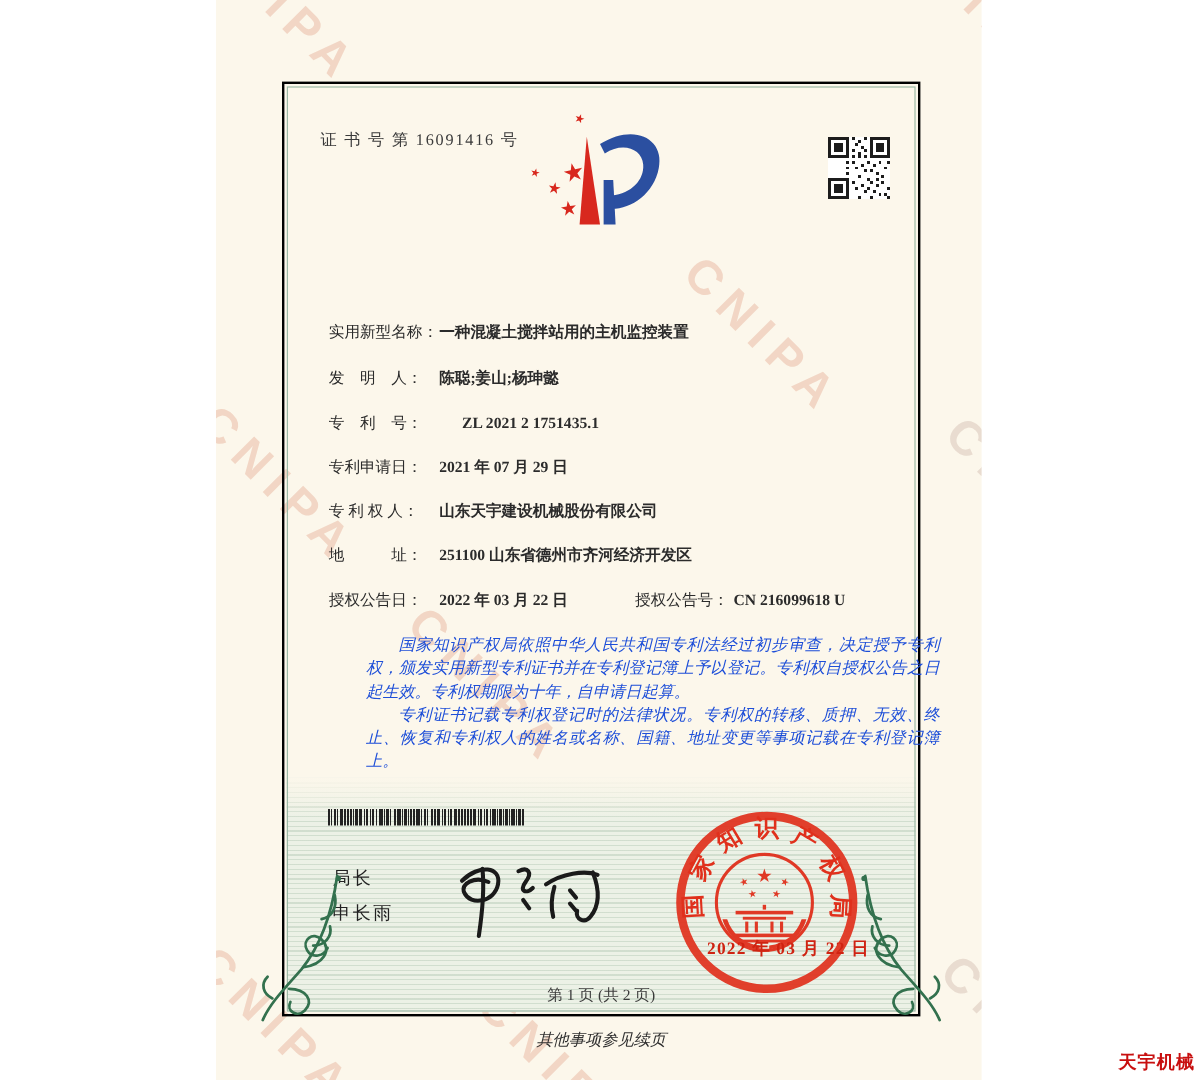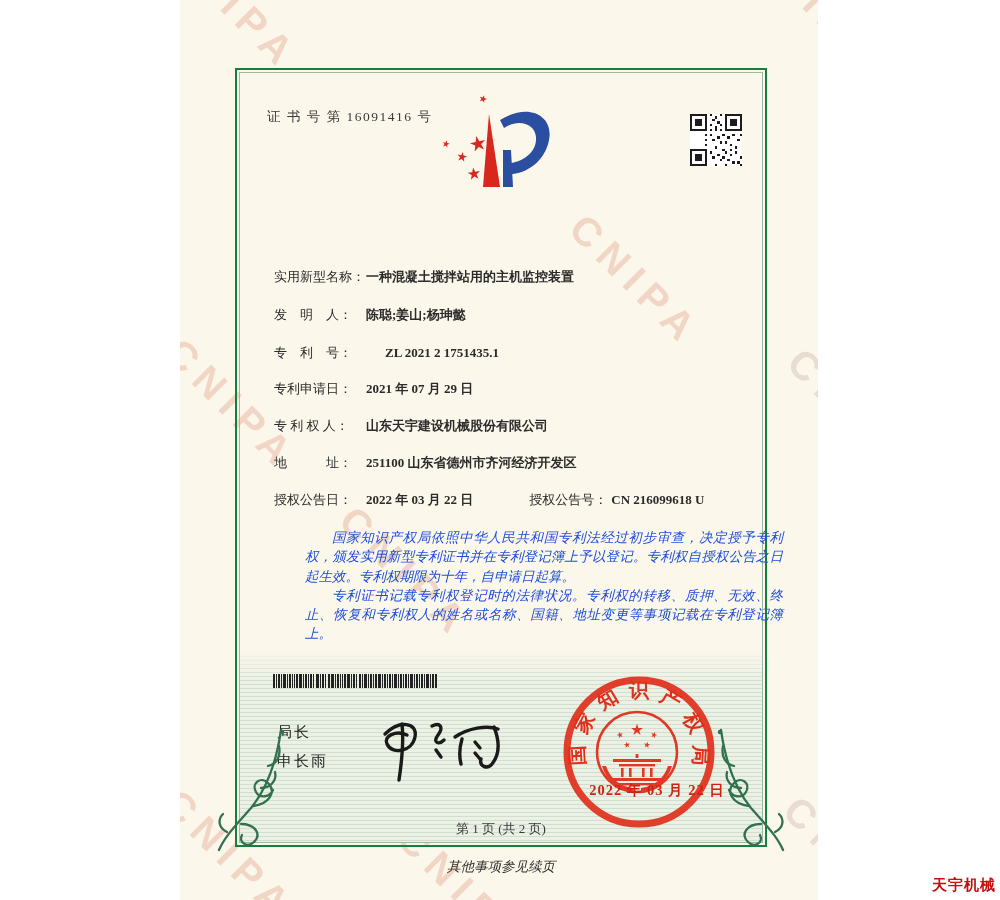--- a/index.html
+++ b/index.html
@@ -7,21 +7,21 @@
   .stage { position:relative; width:1000px; height:900px; background:#ffffff; overflow:hidden; }
   .page  { position:absolute; left:180px; top:0; width:638px; height:900px;
            background:#fcf7eb; overflow:hidden; }
   
   .wm { position:absolute; font-family:"Liberation Sans","DejaVu Sans",sans-serif;
         font-weight:bold; font-size:40px; letter-spacing:9px; white-space:nowrap;
         color:rgba(219,140,110,0.30); transform:rotate(45deg); z-index:1; }
   .wm.grey { color:rgba(190,160,145,0.30); }
   
   .frame { position:absolute; left:55px; top:68px; width:532px; height:779px;
-           border:2px solid #15803d; z-index:2; }
+           border:2px solid #000000; z-index:2; }
   .frame::after { content:""; position:absolute; inset:2px; border:1px solid #9db9a6; pointer-events:none; }
   
   .band { position:absolute; left:2px; right:2px; bottom:2px; top:578px; z-index:0;
           background:
             linear-gradient(180deg, #fcf7eb 0px, rgba(252,247,235,0) 34px),
             repeating-linear-gradient(180deg, rgba(140,172,146,0.28) 0 1px, rgba(0,0,0,0) 1px 4px),
             #ecf1e6; }
   .cert-no { position:absolute; left:30px; top:38px; font-size:13.5px; letter-spacing:1.5px; color:#3a3a3a; z-index:3;}
   .title { position:absolute; left:0; top:118px; width:100%; text-align:center;
            font-size:34px; font-weight:bold; letter-spacing:3px; color:#151515; z-index:3;}

